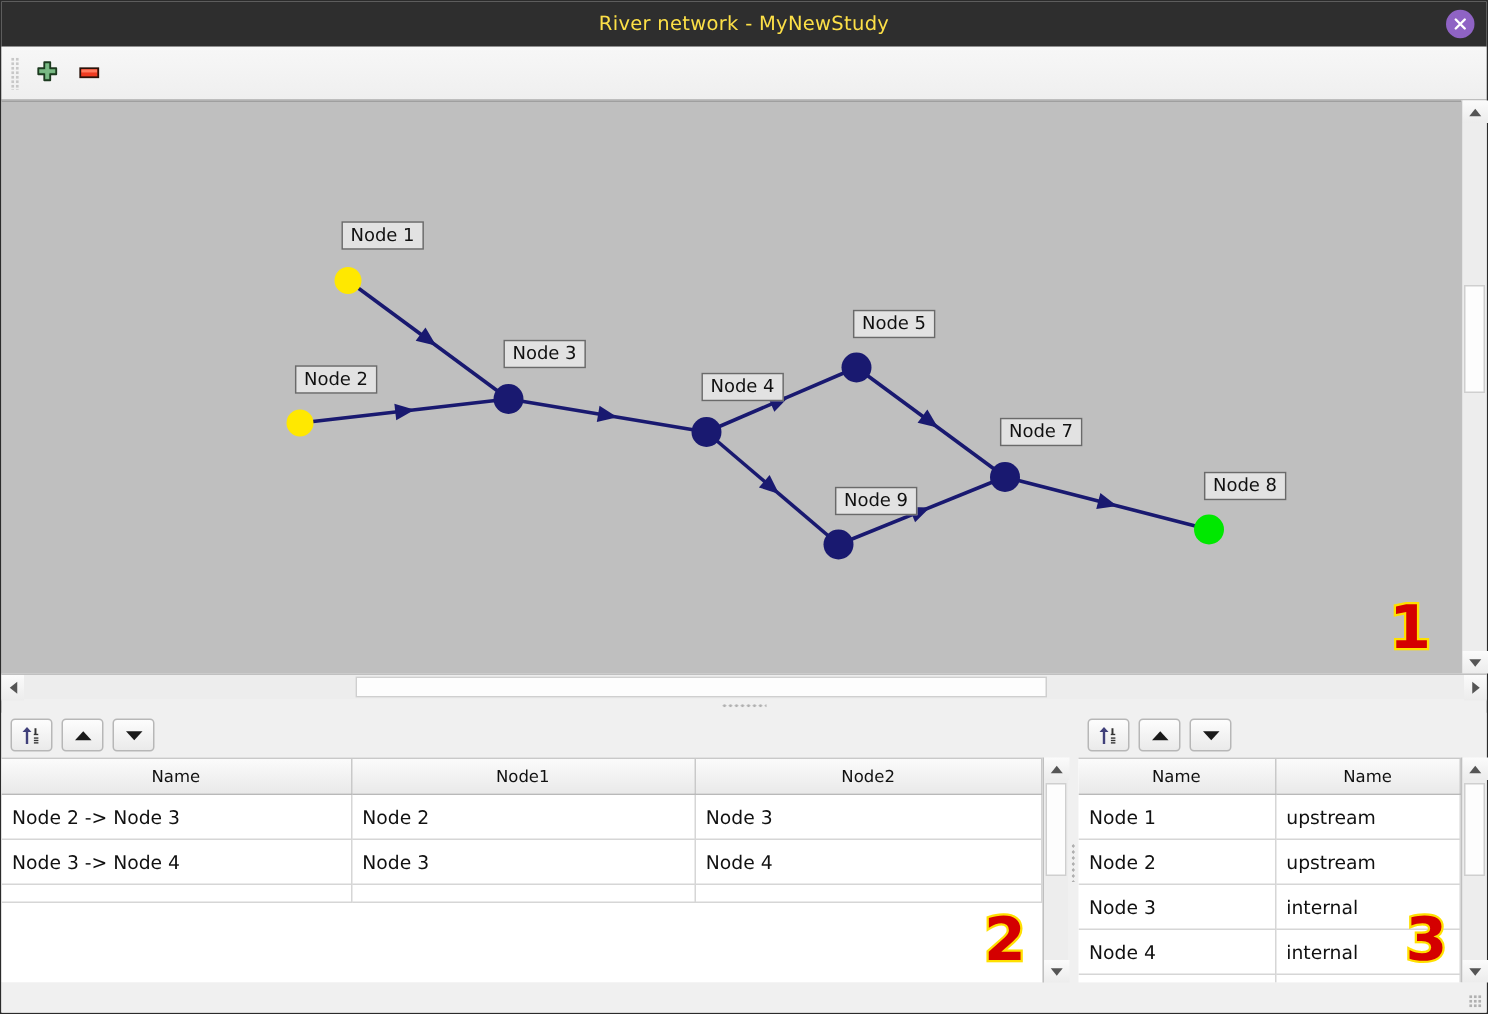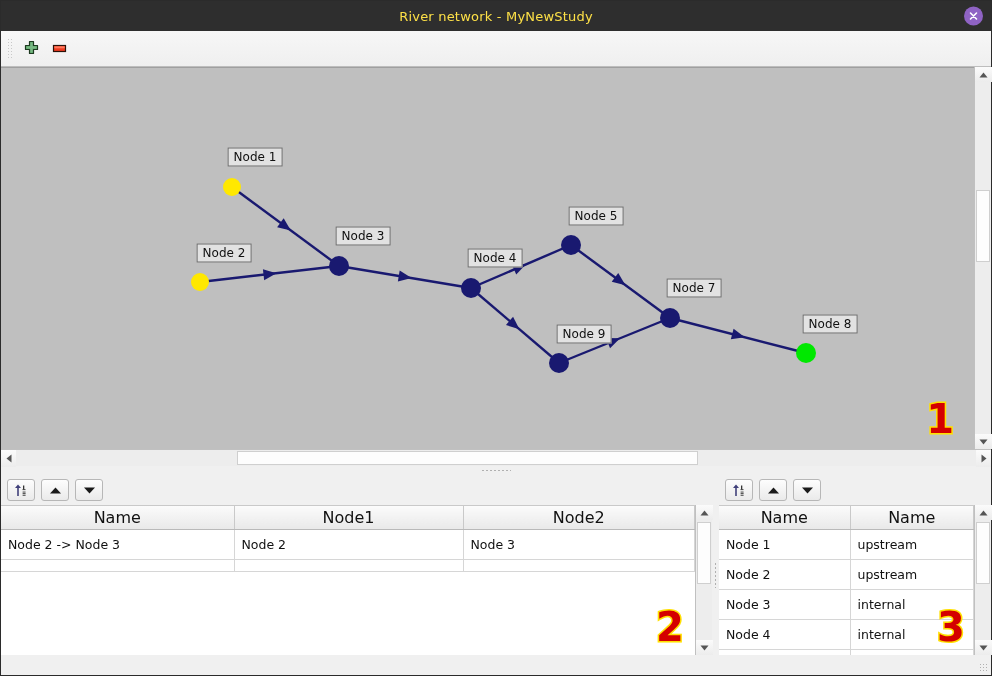--- a/index.html
+++ b/index.html
@@ -173,21 +173,21 @@
   }
 
   .table-area { flex: 1 1 auto; display: flex; min-height: 0; }
   .tbl-scrollhost { flex: 1 1 auto; min-width: 0; overflow: hidden; background: #fff; border-top: 1px solid #c9c9c9; }
   table.grid { border-collapse: collapse; width: 100%; table-layout: fixed; }
   table.grid th {
     background: linear-gradient(#fbfbfb, #e9e9e9);
     border-right: 1px solid #c9c9c9;
     border-bottom: 1px solid #b9b9b9;
     font-weight: normal;
-    font-size: 16px;
+    font-size: 11px;
     color: #111;
     height: 23px;
     padding: 0 4px;
     text-align: center;
   }
   table.grid td {
     border-right: 1px solid #d6d6d6;
     border-bottom: 1px solid #d6d6d6;
     height: 30px;
     padding: 0 7px;
@@ -357,20 +357,25 @@
                   <th>Node1</th>
                   <th>Node2</th>
                 </tr>
               </thead>
               <tbody>
                 <tr>
                   <td>Node 2 -&gt; Node 3</td>
                   <td>Node 2</td>
                   <td>Node 3</td>
                 </tr>
+                <tr>
+                  <td>Node 3 -&gt; Node 4</td>
+                  <td>Node 3</td>
+                  <td>Node 4</td>
+                </tr>
                 <tr class="blank">
                   <td></td>
                   <td></td>
                   <td></td>
                 </tr>
               </tbody>
             </table>
         </div>
         <div class="vscroll">
           <div class="sb-arrow">

